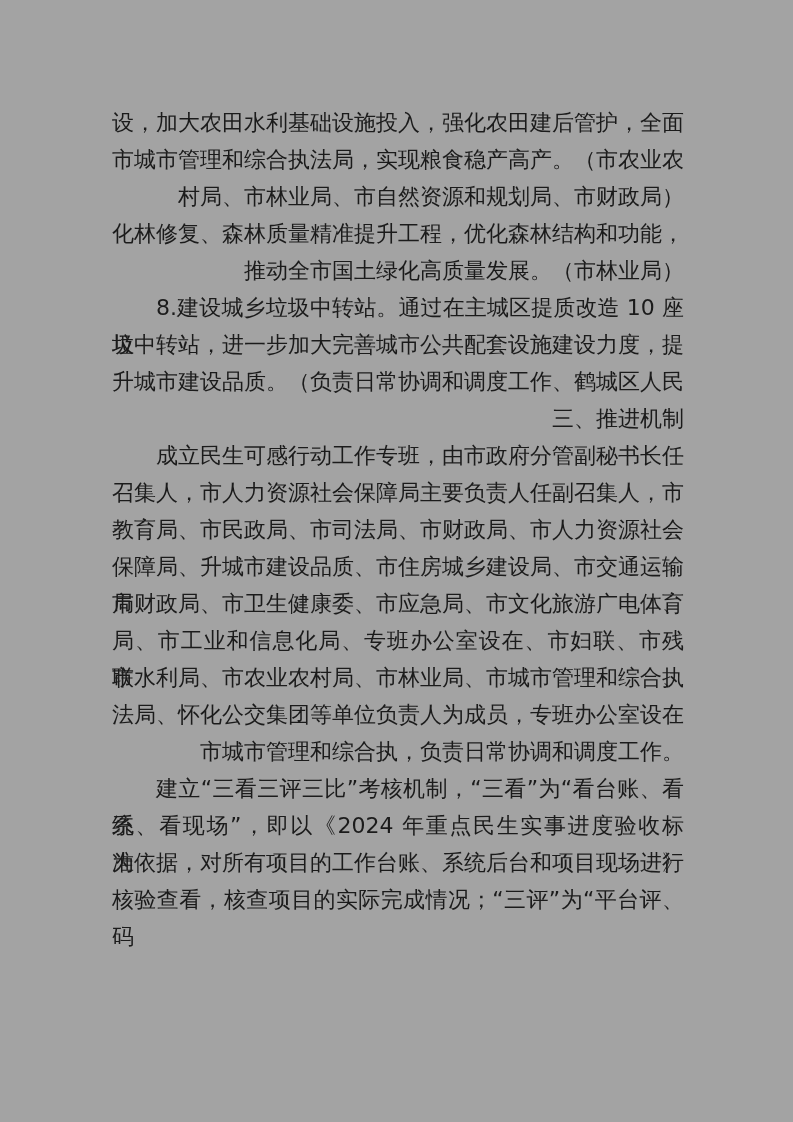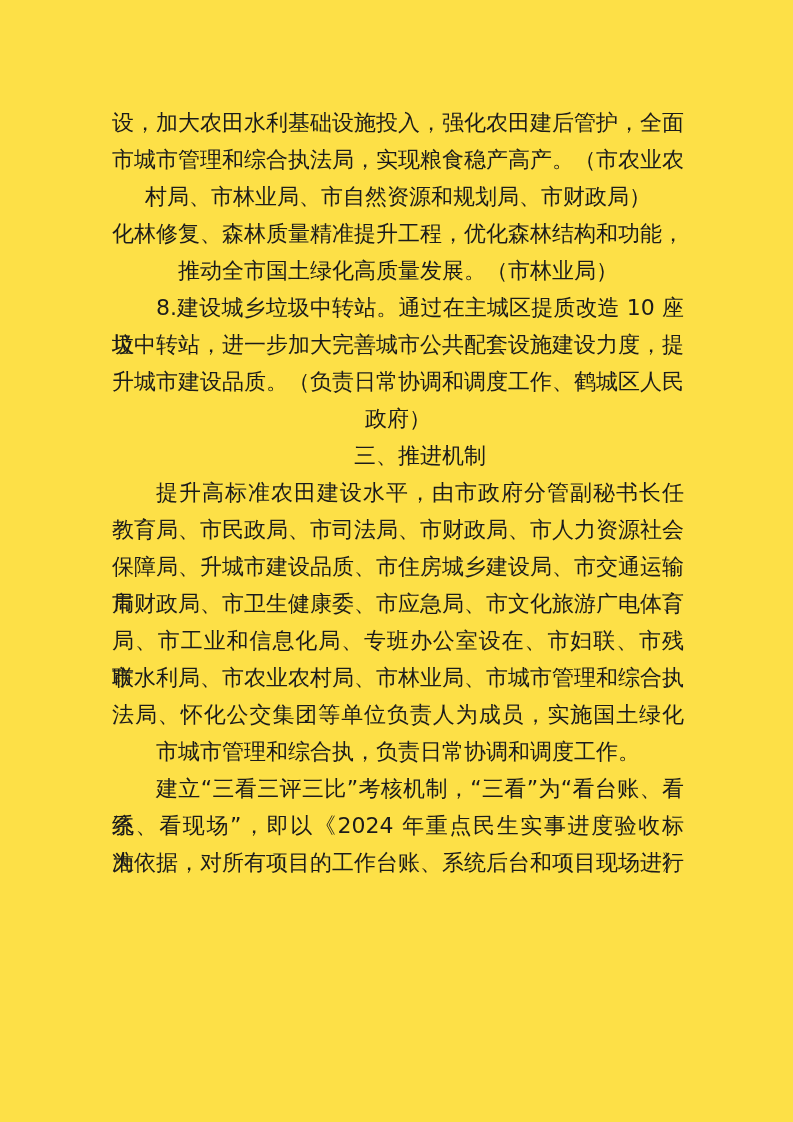--- a/index.html
+++ b/index.html
@@ -4,37 +4,37 @@
 <style>
   html, body {
     margin: 0;
     padding: 0;
     background: #ffffff;
   }
   .page {
     position: relative;
     width: 793px;
     height: 1122px;
-    background: #fde047;
+    background: #a3a3a3;
     overflow: hidden;
   }
   .text-block {
     position: absolute;
     left: 112px;
     top: 104px;
     width: 572px;
     font-family: "DejaVu Sans", sans-serif;
     font-size: 22px;
     line-height: 37px;
     color: #1b1b1b;
     letter-spacing: 0;
   }
   .ln {
     height: 37px;
-    text-align: center;
+    text-align: right;
     white-space: nowrap;
   }
   .ln.fill {
     white-space: normal;
     text-align: justify;
     text-align-last: justify;
     text-justify: inter-character;
   }
   .ln.indent {
     text-indent: 44px;
@@ -46,27 +46,28 @@
 <div class="page">
   <div class="text-block">
     <div class="ln fill">设，加大农田水利基础设施投入，强化农田建后管护，全面</div>
     <div class="ln fill">市城市管理和综合执法局，实现粮食稳产高产。（市农业农</div>
     <div class="ln">村局、市林业局、市自然资源和规划局、市财政局）</div>
     <div class="ln fill">化林修复、森林质量精准提升工程，优化森林结构和功能，</div>
     <div class="ln">推动全市国土绿化高质量发展。（市林业局）</div>
     <div class="ln fill indent">8.建设城乡垃圾中转站。通过在主城区提质改造 10 座垃</div>
     <div class="ln fill">圾中转站，进一步加大完善城市公共配套设施建设力度，提</div>
     <div class="ln fill">升城市建设品质。（负责日常协调和调度工作、鹤城区人民</div>
-    <div class="ln">政府）</div>
     <div class="ln indent">三、推进机制</div>
-    <div class="ln fill indent">提升高标准农田建设水平，由市政府分管副秘书长任</div>
+    <div class="ln fill indent">成立民生可感行动工作专班，由市政府分管副秘书长任</div>
+    <div class="ln fill">召集人，市人力资源社会保障局主要负责人任副召集人，市</div>
     <div class="ln fill">教育局、市民政局、市司法局、市财政局、市人力资源社会</div>
     <div class="ln fill">保障局、升城市建设品质、市住房城乡建设局、市交通运输局、</div>
     <div class="ln fill">市财政局、市卫生健康委、市应急局、市文化旅游广电体育</div>
     <div class="ln fill">局、市工业和信息化局、专班办公室设在、市妇联、市残联、</div>
     <div class="ln fill">市水利局、市农业农村局、市林业局、市城市管理和综合执</div>
-    <div class="ln fill">法局、怀化公交集团等单位负责人为成员，实施国土绿化</div>
+    <div class="ln fill">法局、怀化公交集团等单位负责人为成员，专班办公室设在</div>
     <div class="ln">市城市管理和综合执，负责日常协调和调度工作。</div>
     <div class="ln fill indent">建立“三看三评三比”考核机制，“三看”为“看台账、看系</div>
     <div class="ln fill">统、看现场”，即以《2024 年重点民生实事进度验收标准》</div>
     <div class="ln fill">为依据，对所有项目的工作台账、系统后台和项目现场进行</div>
+    <div class="ln fill">核验查看，核查项目的实际完成情况；“三评”为“平台评、码</div>
   </div>
 </div>
 
 </body></html>

